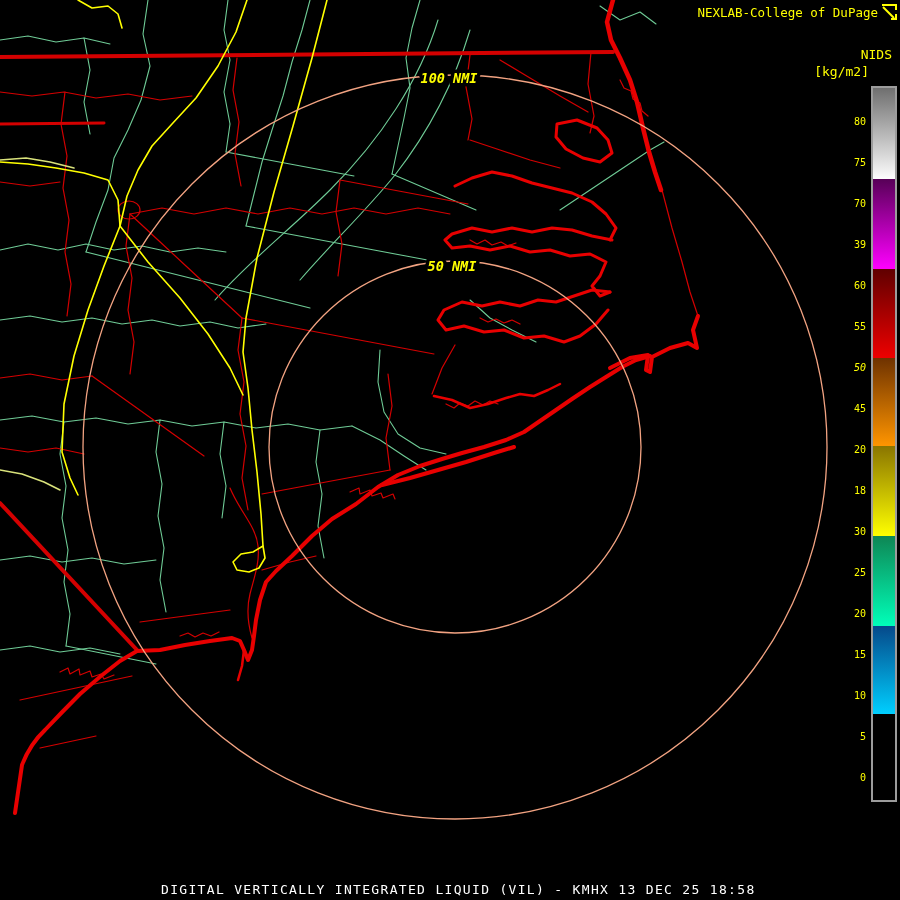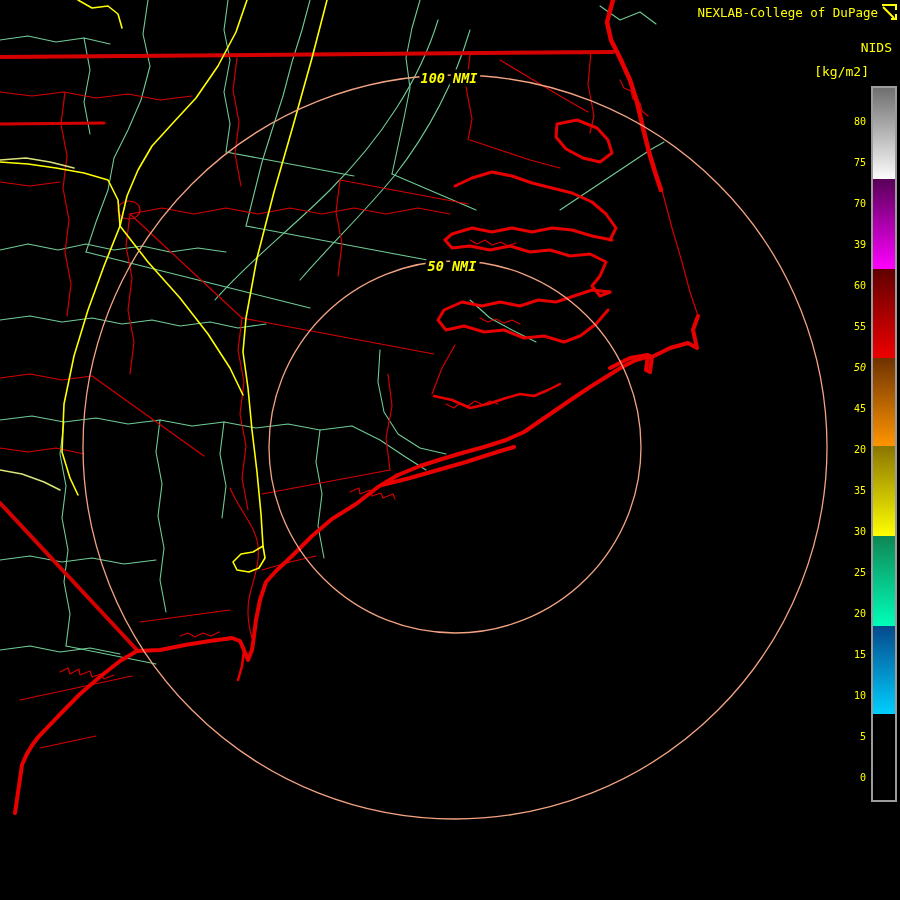--- a/index.html
+++ b/index.html
@@ -13,21 +13,21 @@
   .lay-hwy path{fill:none;stroke:var(--c-hwy,#FFFF00);stroke-width:1.6;stroke-linejoin:round;stroke-linecap:round;}
   .lay-hwy path.pale{stroke:var(--c-hwy2,#D9E27B);}
   .lay-coast path{fill:none;stroke:var(--c-coast,#E80000);stroke-linejoin:round;stroke-linecap:round;}
   .w45{stroke-width:4.5;} .w40{stroke-width:4;} .w30{stroke-width:3;} .w25{stroke-width:2.5;}
   .ring{fill:none;stroke:var(--c-ring,#F2A382);stroke-width:1.3;}
   .ring-label{fill:var(--c-ylw,#FFFF00);font-family:"DejaVu Sans Mono","Liberation Mono",monospace;
               font-size:13.5px;font-weight:bold;font-style:italic;text-anchor:middle;
               paint-order:stroke;stroke:#000;stroke-width:7;stroke-linejoin:round;}
   .txt{position:absolute;color:var(--c-ylw,#FFFF00);white-space:pre;}
   #brand{top:5px;right:22px;font-size:12.5px;}
-  #nids-title{top:40px;right:8px;font-size:13px;}
+  #nids-title{top:47px;right:8px;font-size:13px;}
   #nids-units{top:64px;right:31px;font-size:13px;}
   #footer-title{top:882px;left:161px;font-size:13px;letter-spacing:1.32px;color:var(--c-wht,#FFF);}
   #colorbar{position:absolute;left:871px;top:86px;width:22px;height:712px;border:2px solid #9c9c9c;
             background:#000;box-sizing:content-box;}
   .cb-seg{position:absolute;left:0;width:100%;}
   .cb-tick{position:absolute;width:44px;text-align:right;right:34px;font-size:10px;height:16px;line-height:16px;
            color:var(--c-ylw,#FFFF00);}
   #logo{position:absolute;top:3px;right:3px;}
 </style>
 </head>
@@ -167,23 +167,24 @@
   <div id="ticks">
       <div class="cb-tick" style="top: 114px;">80</div>
       <div class="cb-tick" style="top: 155px;">75</div>
       <div class="cb-tick" style="top: 196px;">70</div>
       <div class="cb-tick" style="top: 237px;">39</div>
       <div class="cb-tick" style="top: 278px;">60</div>
       <div class="cb-tick" style="top: 319px;">55</div>
       <div class="cb-tick" style="top: 360px; font-style: italic;">50</div>
       <div class="cb-tick" style="top: 401px;">45</div>
       <div class="cb-tick" style="top: 442px;">20</div>
-      <div class="cb-tick" style="top: 483px;">35</div>
+      <div class="cb-tick" style="top: 483px;">18</div>
       <div class="cb-tick" style="top: 524px;">30</div>
       <div class="cb-tick" style="top: 565px;">25</div>
       <div class="cb-tick" style="top: 606px;">20</div>
       <div class="cb-tick" style="top: 647px;">15</div>
       <div class="cb-tick" style="top: 688px;">10</div>
       <div class="cb-tick" style="top: 729px;">5</div>
       <div class="cb-tick" style="top: 770px;">0</div>
     </div>
 
+  <div class="txt" id="footer-title">DIGITAL VERTICALLY INTEGRATED LIQUID (VIL) - KMHX 13 DEC 25 18:58</div>
 </div>
 
 </body></html>

